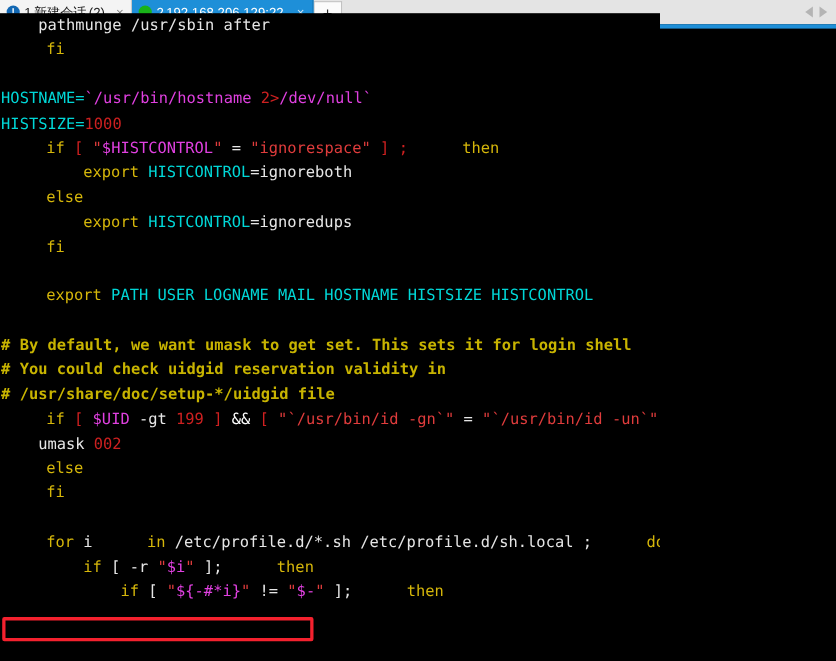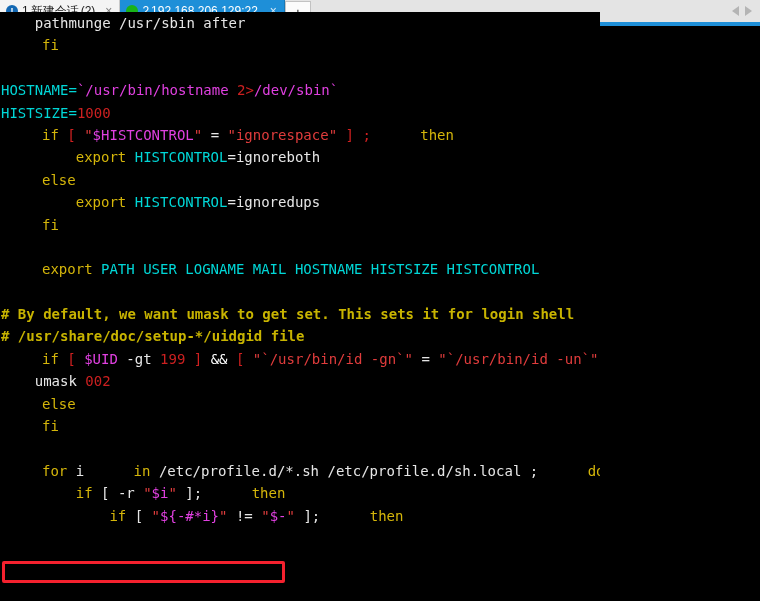--- a/index.html
+++ b/index.html
@@ -220,31 +220,32 @@
     <span class="navarrow right"></span>
   </div>
 </div>
 <div id="tabbar-underline"></div>
 
 <div id="terminal">
   <div id="term-lines">
       <div class="line"><span class="c-plain">    pathmunge /usr/sbin after</span></div>
       <div class="line"><span class="c-kw">fi</span></div>
       <div class="line">&nbsp;</div>
-      <div class="line"><span class="c-id">HOSTNAME</span><span class="c-id">=</span><span class="c-back">`/usr/bin/hostname </span><span class="c-num">2&gt;</span><span class="c-back">/dev/sbin`</span></div>
+      <div class="line"><span class="c-id">HOSTNAME</span><span class="c-id">=</span><span class="c-back">`/usr/bin/hostname </span><span class="c-num">2&gt;</span><span class="c-back">/dev/null`</span></div>
       <div class="line"><span class="c-id">HISTSIZE</span><span class="c-id">=</span><span class="c-num">1000</span></div>
       <div class="line"><span class="c-kw">if</span><span class="c-plain"> </span><span class="c-op">[</span><span class="c-plain"> </span><span class="c-str">"</span><span class="c-var">$HISTCONTROL</span><span class="c-str">"</span><span class="c-plain"> = </span><span class="c-str">"ignorespace"</span><span class="c-plain"> </span><span class="c-op">]</span><span class="c-plain"> </span><span class="c-op">;</span><span class="c-plain"> </span><span class="c-kw">then</span></div>
       <div class="line"><span class="c-plain">    </span><span class="c-kw">export</span><span class="c-plain"> </span><span class="c-id">HISTCONTROL</span><span class="c-plain">=ignoreboth</span></div>
       <div class="line"><span class="c-kw">else</span></div>
       <div class="line"><span class="c-plain">    </span><span class="c-kw">export</span><span class="c-plain"> </span><span class="c-id">HISTCONTROL</span><span class="c-plain">=ignoredups</span></div>
       <div class="line"><span class="c-kw">fi</span></div>
       <div class="line">&nbsp;</div>
       <div class="line"><span class="c-kw">export</span><span class="c-plain"> </span><span class="c-id">PATH USER LOGNAME MAIL HOSTNAME HISTSIZE HISTCONTROL</span></div>
       <div class="line">&nbsp;</div>
       <div class="line"><span class="c-com"># By default, we want umask to get set. This sets it for login shell</span></div>
+      <div class="line"><span class="c-com"># You could check uidgid reservation validity in</span></div>
       <div class="line"><span class="c-com"># /usr/share/doc/setup-*/uidgid file</span></div>
       <div class="line"><span class="c-kw">if</span><span class="c-plain"> </span><span class="c-op">[</span><span class="c-plain"> </span><span class="c-var">$UID</span><span class="c-plain"> -gt </span><span class="c-num">199</span><span class="c-plain"> </span><span class="c-op">]</span><span class="c-plain"> </span><span class="c-white">&amp;&amp;</span><span class="c-plain"> </span><span class="c-op">[</span><span class="c-plain"> </span><span class="c-str">"`/usr/bin/id -gn`"</span><span class="c-plain"> = </span><span class="c-str">"`/usr/bin/id -un`"</span><span class="c-plain"> </span><span class="c-op">]</span><span class="c-op">;</span><span class="c-plain"> </span><span class="c-kw">then</span></div>
       <div class="line"><span class="c-plain">    umask </span><span class="c-num">002</span></div>
       <div class="line"><span class="c-kw">else</span></div>
       <div class="line"><span class="c-kw">fi</span></div>
       <div class="line">&nbsp;</div>
       <div class="line"><span class="c-kw">for</span><span class="c-plain"> i </span><span class="c-kw">in</span><span class="c-plain"> /etc/profile.d/*.sh /etc/profile.d/sh.local </span><span class="c-plain">;</span><span class="c-plain"> </span><span class="c-kw">do</span></div>
       <div class="line"><span class="c-plain">    </span><span class="c-kw">if</span><span class="c-plain"> </span><span class="c-plain">[</span><span class="c-plain"> -r </span><span class="c-str">"</span><span class="c-var">$i</span><span class="c-str">"</span><span class="c-plain"> </span><span class="c-plain">]</span><span class="c-plain">;</span><span class="c-plain"> </span><span class="c-kw">then</span></div>
       <div class="line"><span class="c-plain">        </span><span class="c-kw">if</span><span class="c-plain"> </span><span class="c-plain">[</span><span class="c-plain"> </span><span class="c-str">"</span><span class="c-var">${-#*i}</span><span class="c-str">"</span><span class="c-plain"> != </span><span class="c-str">"</span><span class="c-var">$-</span><span class="c-str">"</span><span class="c-plain"> </span><span class="c-plain">]</span><span class="c-plain">;</span><span class="c-plain"> </span><span class="c-kw">then</span></div>
     </div>

